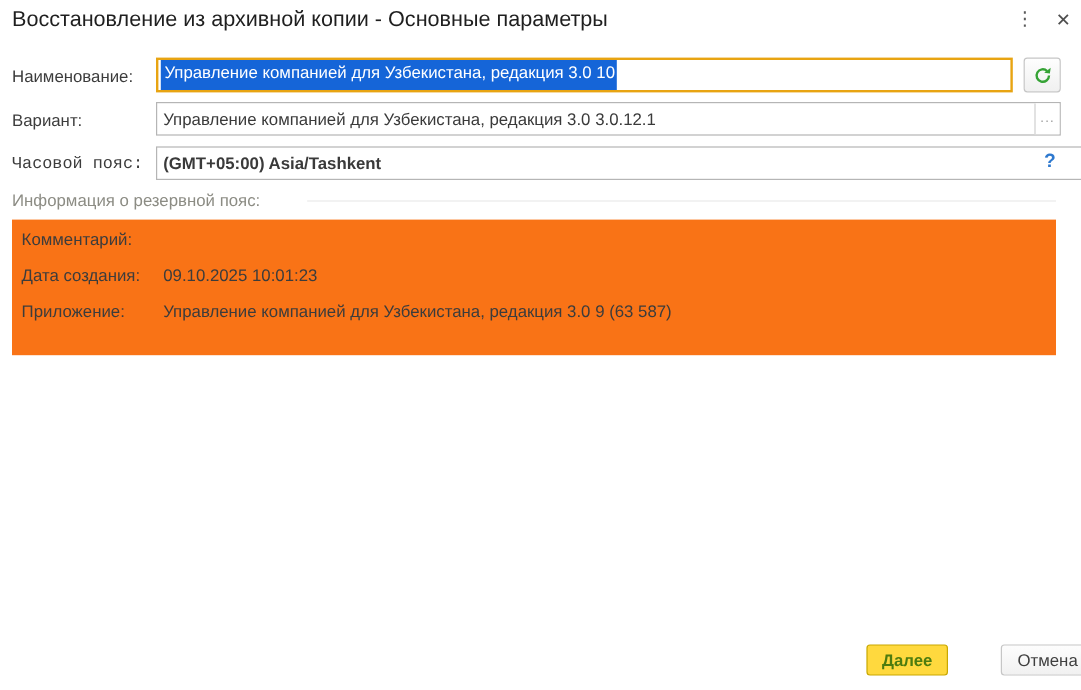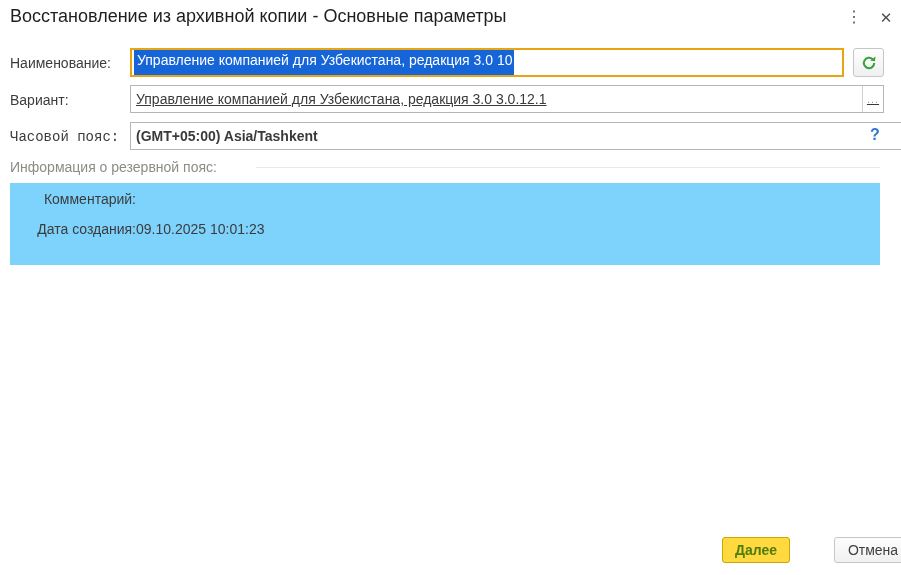--- a/index.html
+++ b/index.html
@@ -50,21 +50,21 @@
 
   .input-name {
     left: 130px; top: 48px; width: 714px; height: 29px;
     border: 2px solid #e8a412;
   }
   .input-name .selected {
     background: #1565d8; color: #ffffff; padding: 2px 1px 8px 3px;
     margin-left: 2px;
   }
 
-  .input-variant { left: 130px; top: 85px; width: 754px; height: 28px; text-decoration: underline; }
+  .input-variant { left: 130px; top: 85px; width: 754px; height: 28px; }
   .input-tz { left: 130px; top: 122px; width: 848px; height: 28px; font-weight: bold; }
 
   .input-grow { flex: 1 1 auto; overflow: hidden; }
   .select-btn {
     flex: 0 0 21px; align-self: stretch;
     border-left: 1px solid #d0d0d0;
     display: flex; align-items: center; justify-content: center;
     color: #9a9a9a; font-size: 11px; letter-spacing: 1px;
     cursor: pointer; background: #ffffff;
   }
@@ -88,23 +88,22 @@
     left: 10px; top: 159px;
     font-size: 14px; color: #8c8c84; white-space: nowrap;
   }
   .section-line {
     left: 256px; top: 167px; width: 624px; height: 1px;
     background: #e9e9e9;
   }
 
   
   .info-panel {
-    left: 10px; top: 183px; width: 870px; height: 82px;
-    background: #7dd3fc;
-    text-align: right;
+    left: 10px; top: 183px; width: 870px; height: 113px;
+    background: #f97316;
   }
   .info-row { position: absolute; left: 8px; font-size: 14px; color: #3c3c3c; white-space: nowrap; }
   .info-row .info-label { display: inline-block; width: 118px; }
   .row-comment { top: 8px; }
   .row-created { top: 38px; }
   .row-app { top: 68px; }
 
   
   .btn-next {
     left: 722px; top: 537px; width: 68px; height: 26px;
@@ -162,16 +161,19 @@
 <div class="abs section-header">Информация о резервной пояс:</div>
 <div class="abs section-line"></div>
 
 <div class="abs info-panel">
   <div class="info-row row-comment">
     <span class="info-label">Комментарий:</span><span></span>
   </div>
   <div class="info-row row-created">
     <span class="info-label">Дата создания:</span><span>09.10.2025 10:01:23</span>
   </div>
+  <div class="info-row row-app">
+    <span class="info-label">Приложение:</span><span>Управление компанией для Узбекистана, редакция 3.0 9 (63 587)</span>
+  </div>
 </div>
 
 <button class="abs btn-next">Далее</button>
 <button class="abs btn-cancel">Отмена</button>
 
 </body></html>

